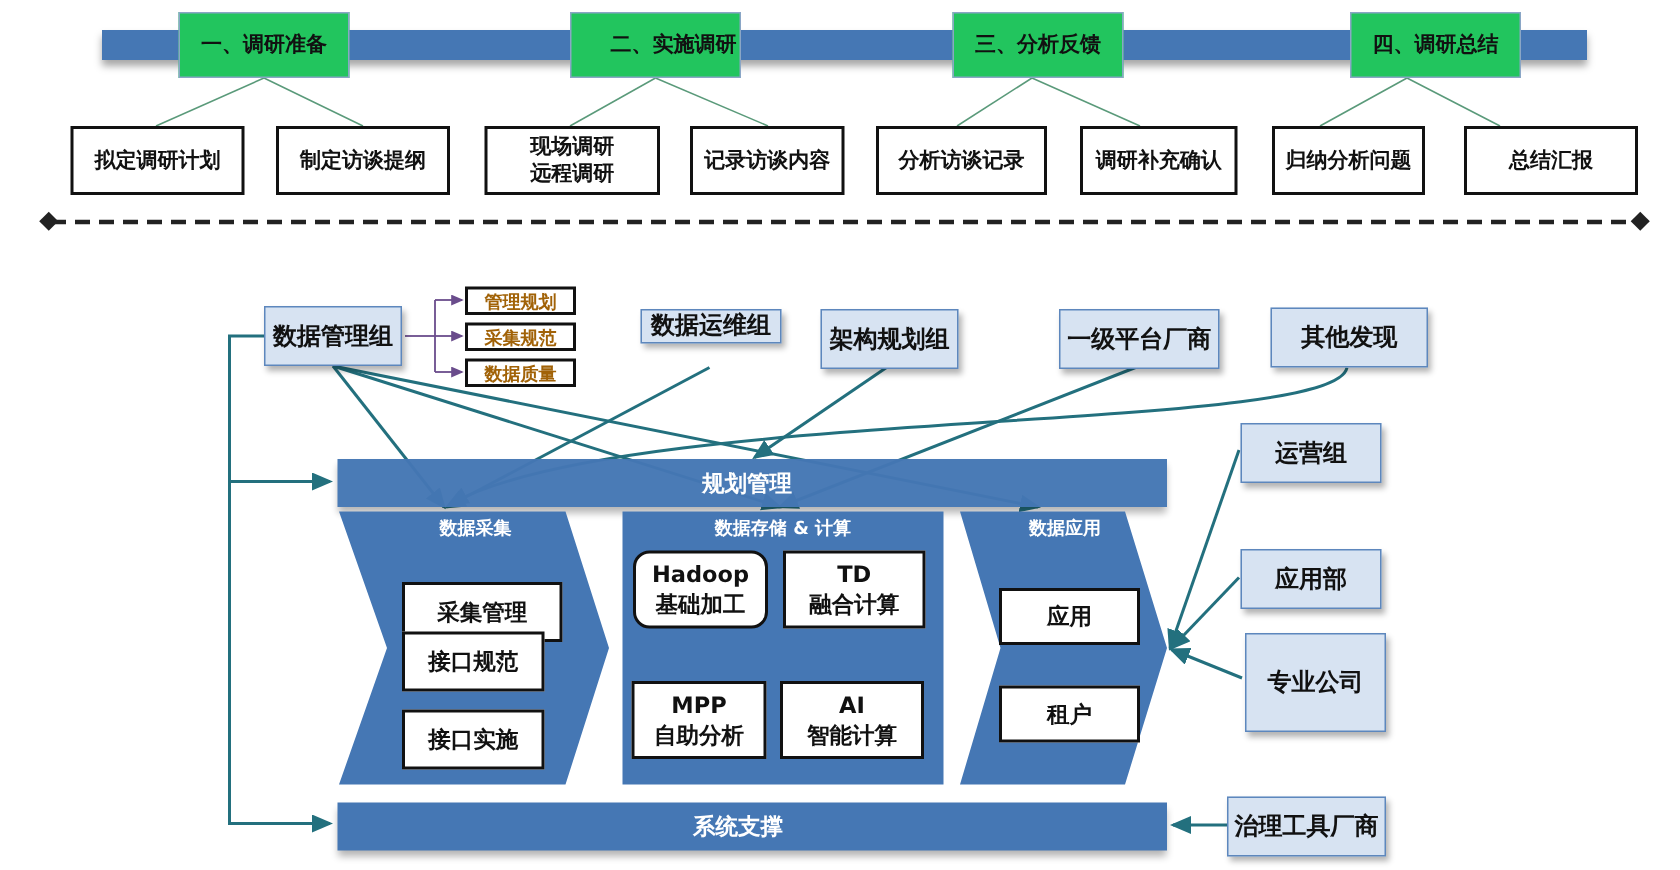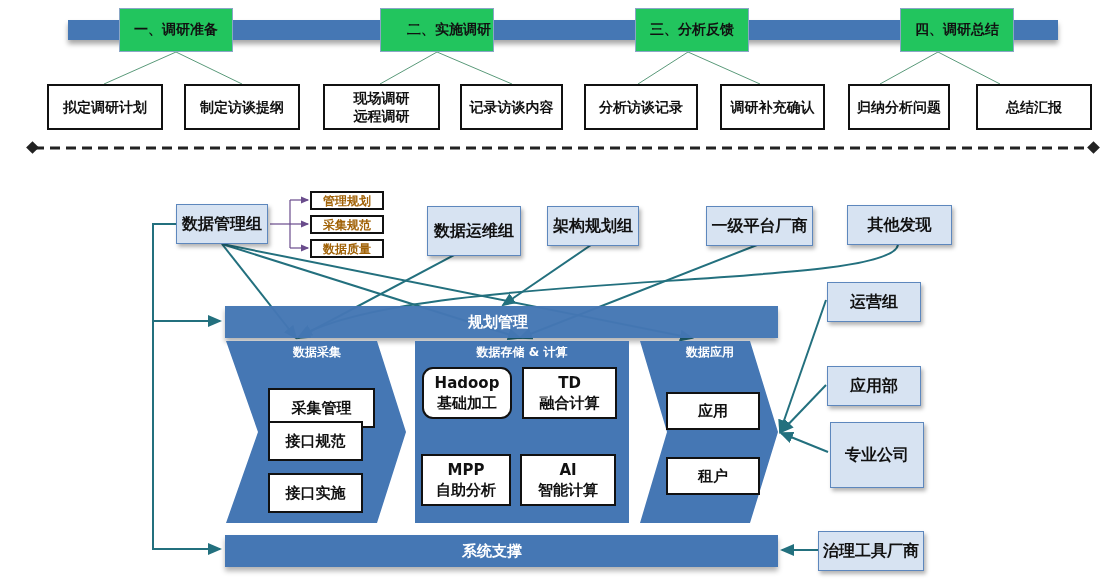--- a/index.html
+++ b/index.html
@@ -100,21 +100,21 @@
 <div class="abs small-box" style="top:191px;">
     <span>管理规划</span>
   </div>
 <div class="abs small-box" style="top:215px;">
     <span>采集规范</span>
   </div>
 <div class="abs small-box" style="top:239px;">
     <span>数据质量</span>
   </div>
 
-<div class="abs group" style="left:427px;top:206px;width:94px;height:50px;font-family:Liberation Serif, serif;">
+<div class="abs group" style="left:427px;top:206px;width:94px;height:23px;font-family:Liberation Serif, serif;">
     <span>数据运维组</span>
   </div>
 <div class="abs group" style="left:547px;top:206px;width:92px;height:40px;">
     <span>架构规划组</span>
   </div>
 <div class="abs group" style="left:706px;top:206px;width:107px;height:40px;">
     <span>一级平台厂商</span>
   </div>
 <div class="abs group" style="left:847px;top:205px;width:105px;height:40px;">
     <span>其他发现</span>

